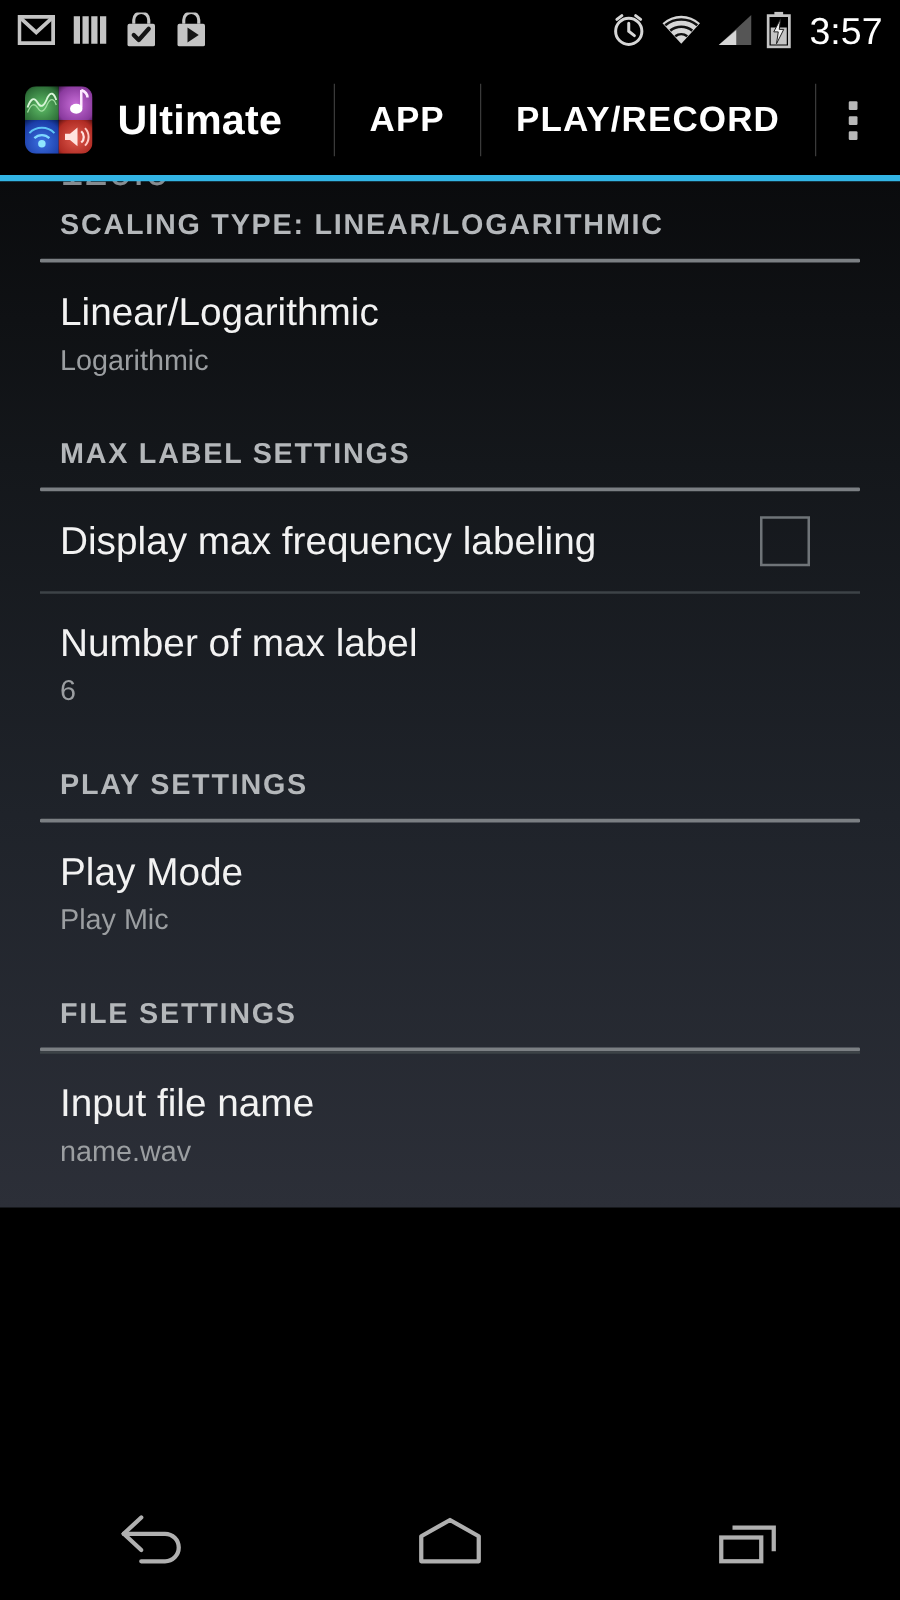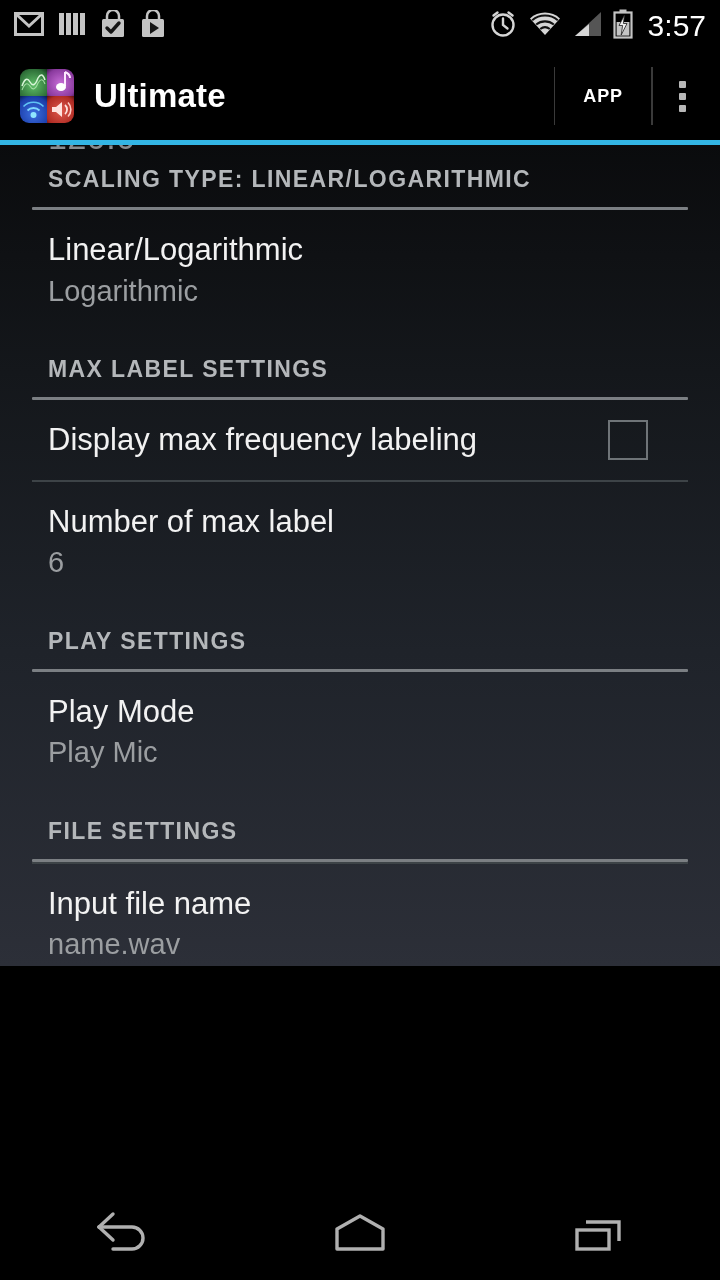--- a/index.html
+++ b/index.html
@@ -40,21 +40,21 @@
   .q2{ background:radial-gradient(circle at 50% 55%, #c86ed8 0%, #8a3a9e 75%, #43174f 100%); }
   .q3{ background:radial-gradient(circle at 50% 65%, #3c6fe0 0%, #1b3da8 75%, #071churn 100%);
        background:radial-gradient(circle at 50% 65%, #3c6fe0 0%, #1b3da8 75%, #071c52 100%); }
   .q4{ background:radial-gradient(circle at 50% 55%, #e05a4e 0%, #b02c24 75%, #571010 100%); }
   .app-title{
     color:#fff; font-size:33px; margin-left:20px; font-weight:700;
     letter-spacing:0.2px; white-space:nowrap;
   }
   .ab-tabs{ margin-left:auto; display:flex; align-items:center; height:60px; }
   .ab-tab{
-    color:#fff; font-size:18px; font-weight:bold; letter-spacing:0.9px;
+    color:#fff; font-size:28px; font-weight:bold; letter-spacing:0.9px;
     padding:0 28px; display:flex; align-items:center; height:100%;
     white-space:nowrap;
   }
   .ab-sep{ width:1px; height:58px; background:#3a3a3a; }
   .overflow{
     display:flex; flex-direction:column; gap:5px; align-items:center;
     padding:0 22px 0 26px;
   }
   .dot{ width:7px; height:7px; background:#b8b8b8; border-radius:1px; }
 
@@ -74,21 +74,21 @@
     padding:26px 0 0 48px;
     color:#b4b7ba; font-size:23px; font-weight:bold; letter-spacing:1.4px;
   }
   .head-rule{
     height:3px; background:#7b7f83; margin:14px 32px 0 32px; border-radius:1px;
   }
   .row{
     position:relative; padding:22px 90px 22px 48px;
   }
   .row-title{ color:#f2f2f2; font-size:31px; font-weight:400; line-height:1.15; }
-  .row-sub{ color:#9b9ea1; font-size:29px; margin-top:7px; line-height:1.15; }
+  .row-sub{ color:#9b9ea1; font-size:23px; margin-top:7px; line-height:1.15; }
   .row-rule{ height:2px; background:#3d4347; margin:0 32px; }
 
   .cb{
     position:absolute; right:72px; top:50%; transform:translateY(-50%);
     width:40px; height:40px; border:2px solid #6f7478; background:transparent;
   }
   .cb svg{ position:absolute; left:-5px; top:-14px; overflow:visible; }
 
   
   .nav-bar{
@@ -196,20 +196,21 @@
           <path d="M18 9 a6 6 0 0 1 0 9" fill="none" stroke="#ffe2de" stroke-width="1.8"></path>
           <path d="M21 6.5 a10 10 0 0 1 0 14" fill="none" stroke="#ffc9c2" stroke-width="1.6"></path>
         </svg>
       </div>
     </div>
     <div class="app-title">Ultimate</div>
     <div class="ab-tabs">
       <div class="ab-sep"></div>
       <div class="ab-tab">APP</div>
       <div class="ab-sep"></div>
+      <div class="ab-tab">PLAY/RECORD</div>
       <div class="ab-sep"></div>
       <div class="overflow">
         <span class="dot"></span>
         <span class="dot"></span>
         <span class="dot"></span>
       </div>
     </div>
   </div>
 
   <div class="content">

